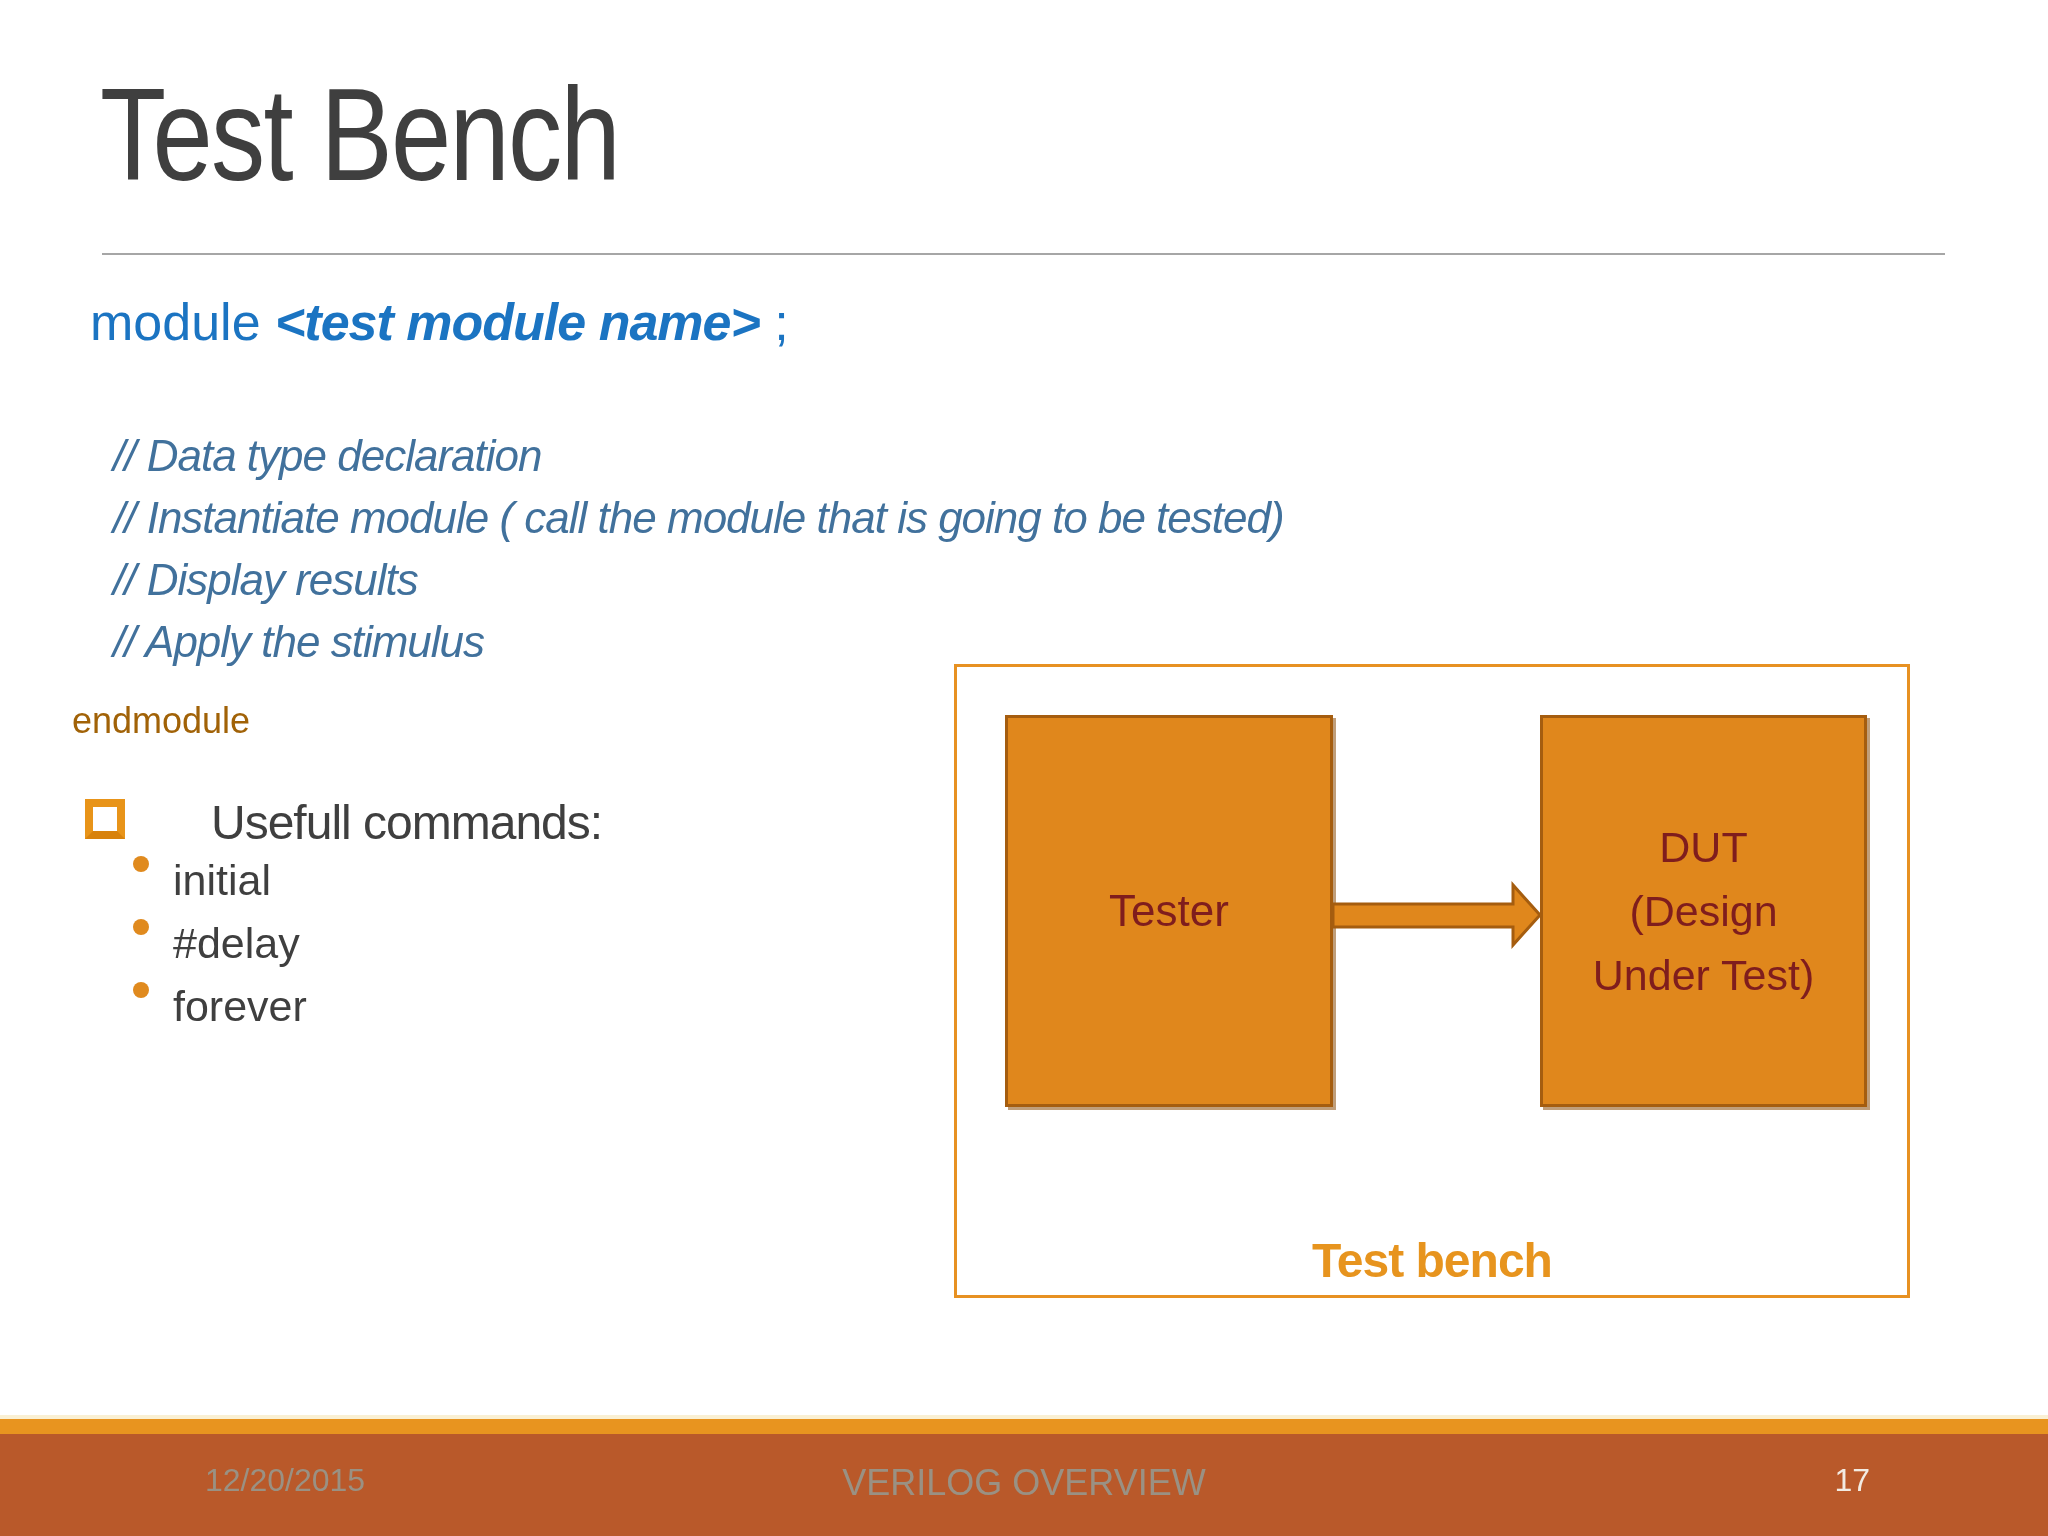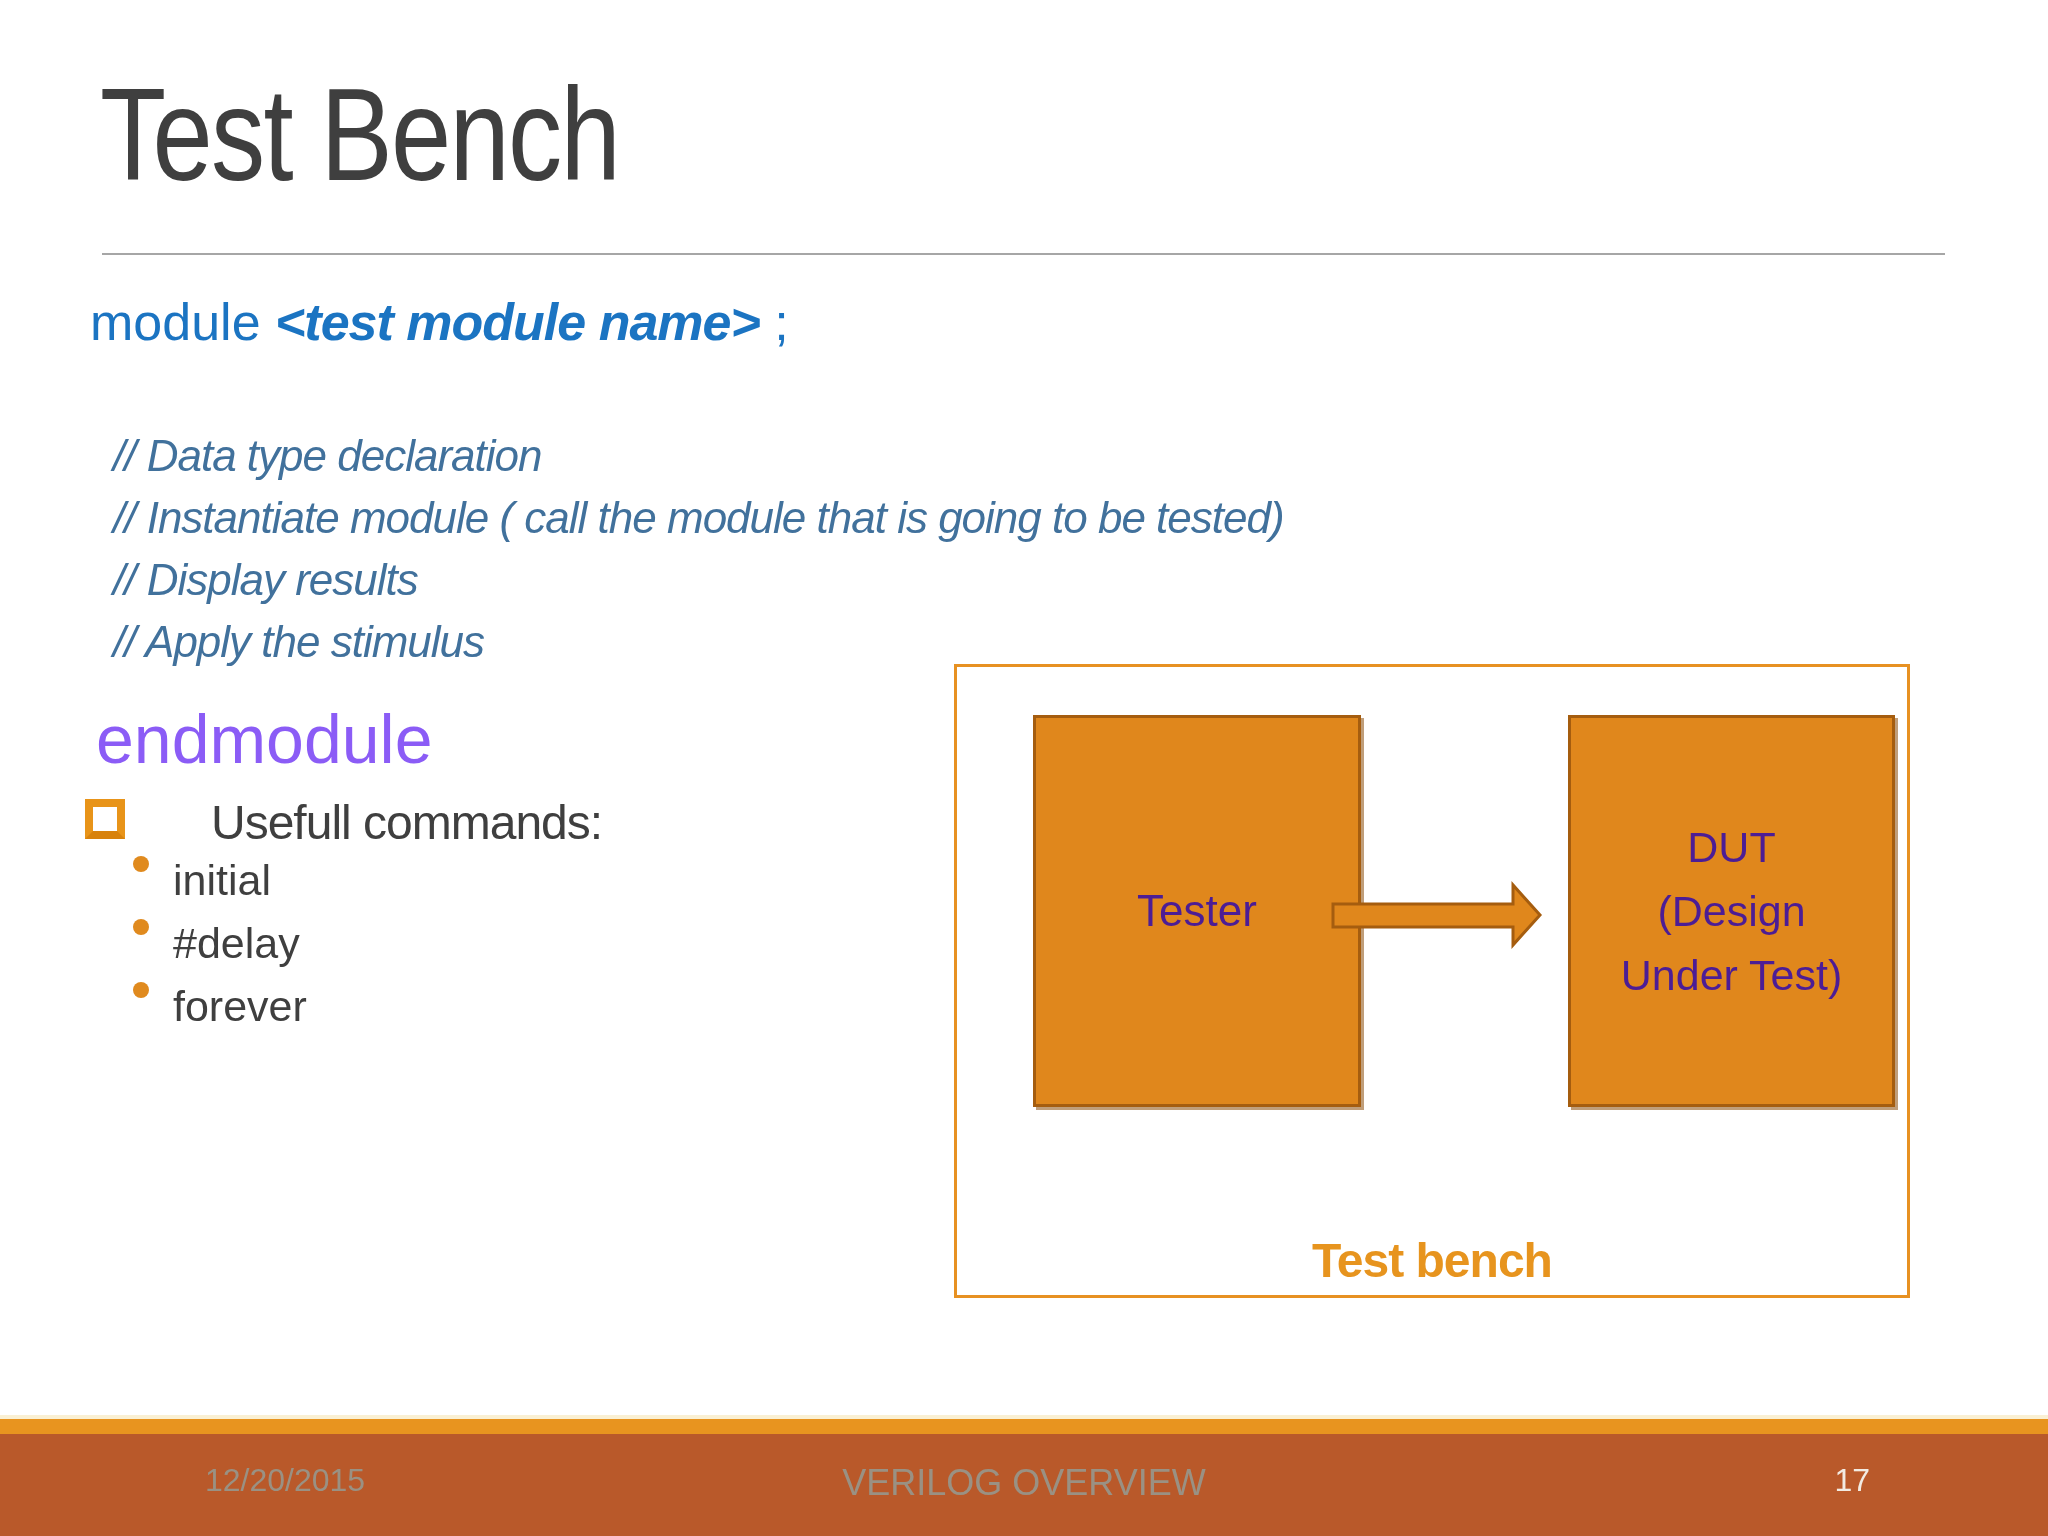--- a/index.html
+++ b/index.html
@@ -22,21 +22,21 @@
     white-space:pre;
   }
   .module-line .kw{font-style:normal;}
   .module-line .ph{font-style:italic;font-weight:bold;letter-spacing:-1px;}
   .comments{
     position:absolute;left:113px;top:425px;
     font-size:44px;line-height:62px;font-style:italic;color:#41719c;
     white-space:nowrap;letter-spacing:-1px;
   }
   .endmodule{
-    position:absolute;left:96px;top:700px;font-size:68px;color:#8b5cf6;
+    position:absolute;left:72px;top:700px;font-size:36px;color:#a16207;
   }
   .cmd-heading-row{position:absolute;left:85px;top:795px;display:flex;align-items:flex-start;gap:48px;}
   .checkbox{
     width:24px;height:24px;border:8px solid #e89419;background:#ffffff;
     border-bottom-color:#d8820c;border-left-color:#e89419;
     margin-top:4px;
   }
   .cmd-heading{font-size:48px;color:#3f3f3f;margin-left:38px;letter-spacing:-1px;}
   .cmd-list{position:absolute;left:133px;top:856px;}
   .cmd-item{display:flex;align-items:flex-start;height:63px;}
@@ -48,21 +48,21 @@
 
   
   .diagram{
     position:absolute;left:954px;top:664px;width:950px;height:628px;
     border:3px solid #e79122;background:#ffffff;
   }
   .block{
     position:absolute;background:#e0871c;border:3px solid #a55d0f;
     box-shadow:3px 3px 0 rgba(140,78,13,0.55);
     display:flex;align-items:center;justify-content:center;
-    color:#4c1d95;text-align:center;margin-left:28px;
+    color:#7f1d1d;text-align:center;
   }
   .tester-block{left:48px;top:48px;width:322px;height:386px;font-size:44px;}
   .dut-block{left:583px;top:48px;width:321px;height:386px;font-size:43px;line-height:64px;}
   .arrow-svg{position:absolute;left:373px;top:205px;}
   .diagram-caption{
     position:absolute;left:0;right:0;top:566px;text-align:center;
     font-size:48px;font-weight:bold;color:#e7941e;letter-spacing:-1px;
   }
 
   

